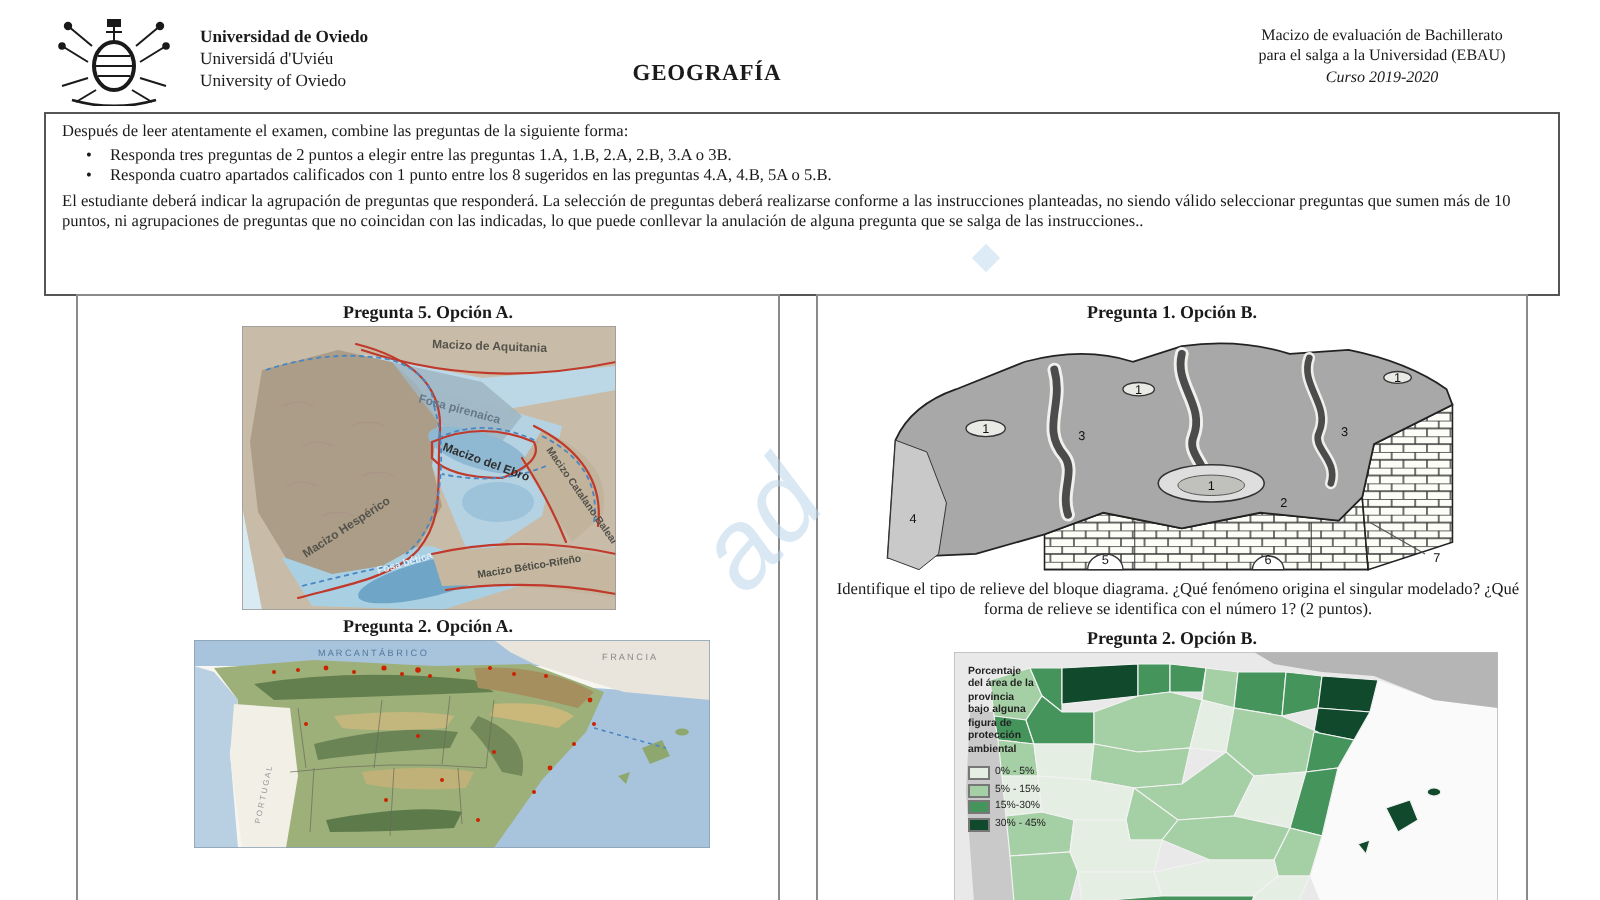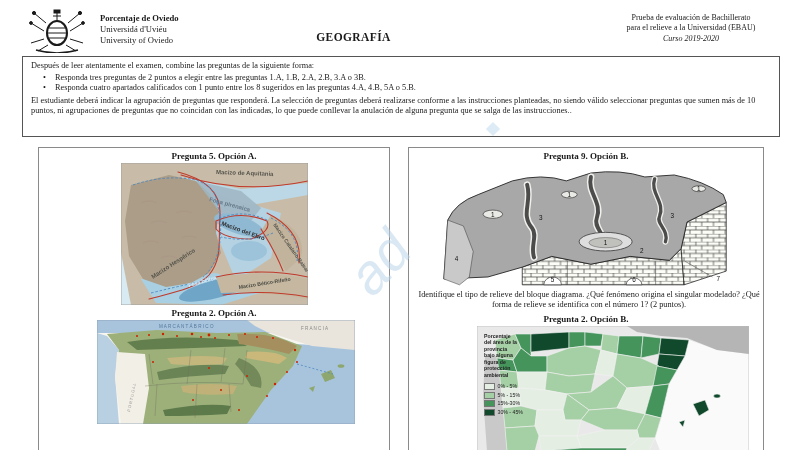--- a/index.html
+++ b/index.html
@@ -10,21 +10,21 @@
   .uninames{position:absolute;left:100px;top:13px;font-size:8.6px;line-height:1.3;}
   .uninames .l1{font-weight:bold;}
   .uninames .l2,.uninames .l3{}
   .subject{position:absolute;left:0;top:31px;width:707px;text-align:center;
            font-size:11.5px;font-weight:bold;letter-spacing:.4px;}
   .examinfo{position:absolute;left:600px;top:13px;width:182px;text-align:center;
             font-size:8px;line-height:1.3;}
   .examinfo .l3{font-weight:normal;font-style:italic;}
   
   .instructions{position:absolute;left:22px;top:56px;width:740px;height:70px;
-                border:1px solid #555;padding:4px 8px 5px 8px;font-size:8.3px;line-height:1.27;}
+                border:1px solid #555;padding:4px 8px 16px 8px;font-size:8.3px;line-height:1.27;}
   .instructions p{margin:0 0 1px 0;}
   .bullet{display:flex;margin-left:12px;}
   .bullet .glyph{width:12px;}
   .inst-time{margin-top:2px !important;}
   .inst-note{margin-top:2px !important;}
   
   .col{position:absolute;top:147px;height:310px;border:1px solid #8a8a8a;background:#fff;}
   .col-left{left:38px;width:350px;}
   .col-right{left:408px;width:354px;}
   .qtitle{font-size:9px;font-weight:bold;text-align:center;margin:3px 4px 2px 4px;}
@@ -72,28 +72,28 @@
         <line x1="38" y1="36" x2="48" y2="42"></line>
       <path d="M8,41 Q29,47 50,41" stroke-width="1.4"></path>
       <circle cx="6" cy="4" r="1.6" fill="#1a1a1a"></circle>
         <circle cx="52" cy="4" r="1.6" fill="#1a1a1a"></circle>
       <circle cx="3" cy="14" r="1.4" fill="#1a1a1a"></circle>
         <circle cx="55" cy="14" r="1.4" fill="#1a1a1a"></circle>
       <rect x="26" y="1" width="6" height="3" fill="#1a1a1a"></rect>
     </g>
   </svg>
   <div class="uninames">
-    <div class="l1">Porcentaje de Oviedo</div>
+    <div class="l1">Universidad de Oviedo</div>
     <div class="l2">Universidá d'Uviéu</div>
     <div class="l3">University of Oviedo</div>
   </div>
   <div class="subject">GEOGRAFÍA</div>
   <div class="examinfo">
-    <div>Prueba de evaluación de Bachillerato</div>
-    <div>para el relieve a la Universidad (EBAU)</div>
+    <div>Macizo de evaluación de Bachillerato</div>
+    <div>para el salga a la Universidad (EBAU)</div>
     <div class="l3">Curso 2019-2020</div>
   </div>
 
   <section class="instructions">
     <p>Después de leer atentamente el examen, combine las preguntas de la siguiente forma:</p>
     <div class="bullet">
       <span class="glyph">•</span>
       <span>Responda tres preguntas de 2 puntos a elegir entre las preguntas 1.A, 1.B, 2.A, 2.B, 3.A o 3B.</span>
     </div>
     <div class="bullet">
@@ -202,21 +202,21 @@
       <polygon points="212,68 218,66 216,72" fill="#8ea76e"></polygon>
       <path d="M200,44 L236,54" stroke="#4a86c2" stroke-width="0.8" stroke-dasharray="2,2" fill="none"></path>
       <text x="62" y="8" font-size="4.6" fill="#54789e">M A R   C A N T Á B R I C O</text>
       <text x="204" y="10" font-size="4.6" fill="#8a8a8a">F R A N C I A</text>
       <text x="33" y="92" font-size="4" fill="#9a9a9a" transform="rotate(-78 33 92)">P O R T U G A L</text>
       <rect width="258" height="104" fill="none" stroke="#8aa0b4" stroke-width="0.8"></rect>
     </svg>
   </section>
 
   <section class="col col-right">
-    <h3 class="qtitle">Pregunta 9. Opción B.</h3>
+    <h3 class="qtitle">Pregunta 1. Opción B.</h3>
 
     <svg class="blockdiag" width="304" height="124" viewBox="0 0 310 126">
       <defs>
         <pattern id="brick" patternUnits="userSpaceOnUse" width="12" height="8">
           <rect width="12" height="8" fill="#fdfdf8"></rect>
           <path d="M0,0H12 M0,4H12 M3,0V4 M9,4V8" stroke="#333" stroke-width="0.7" fill="none"></path>
         </pattern>
       </defs>
 
       <polygon points="90,106 120,95 160,103 200,95 240,99 252,87 255,124 90,124" fill="url(#brick)" stroke="#222" stroke-width="0.8"></polygon>

